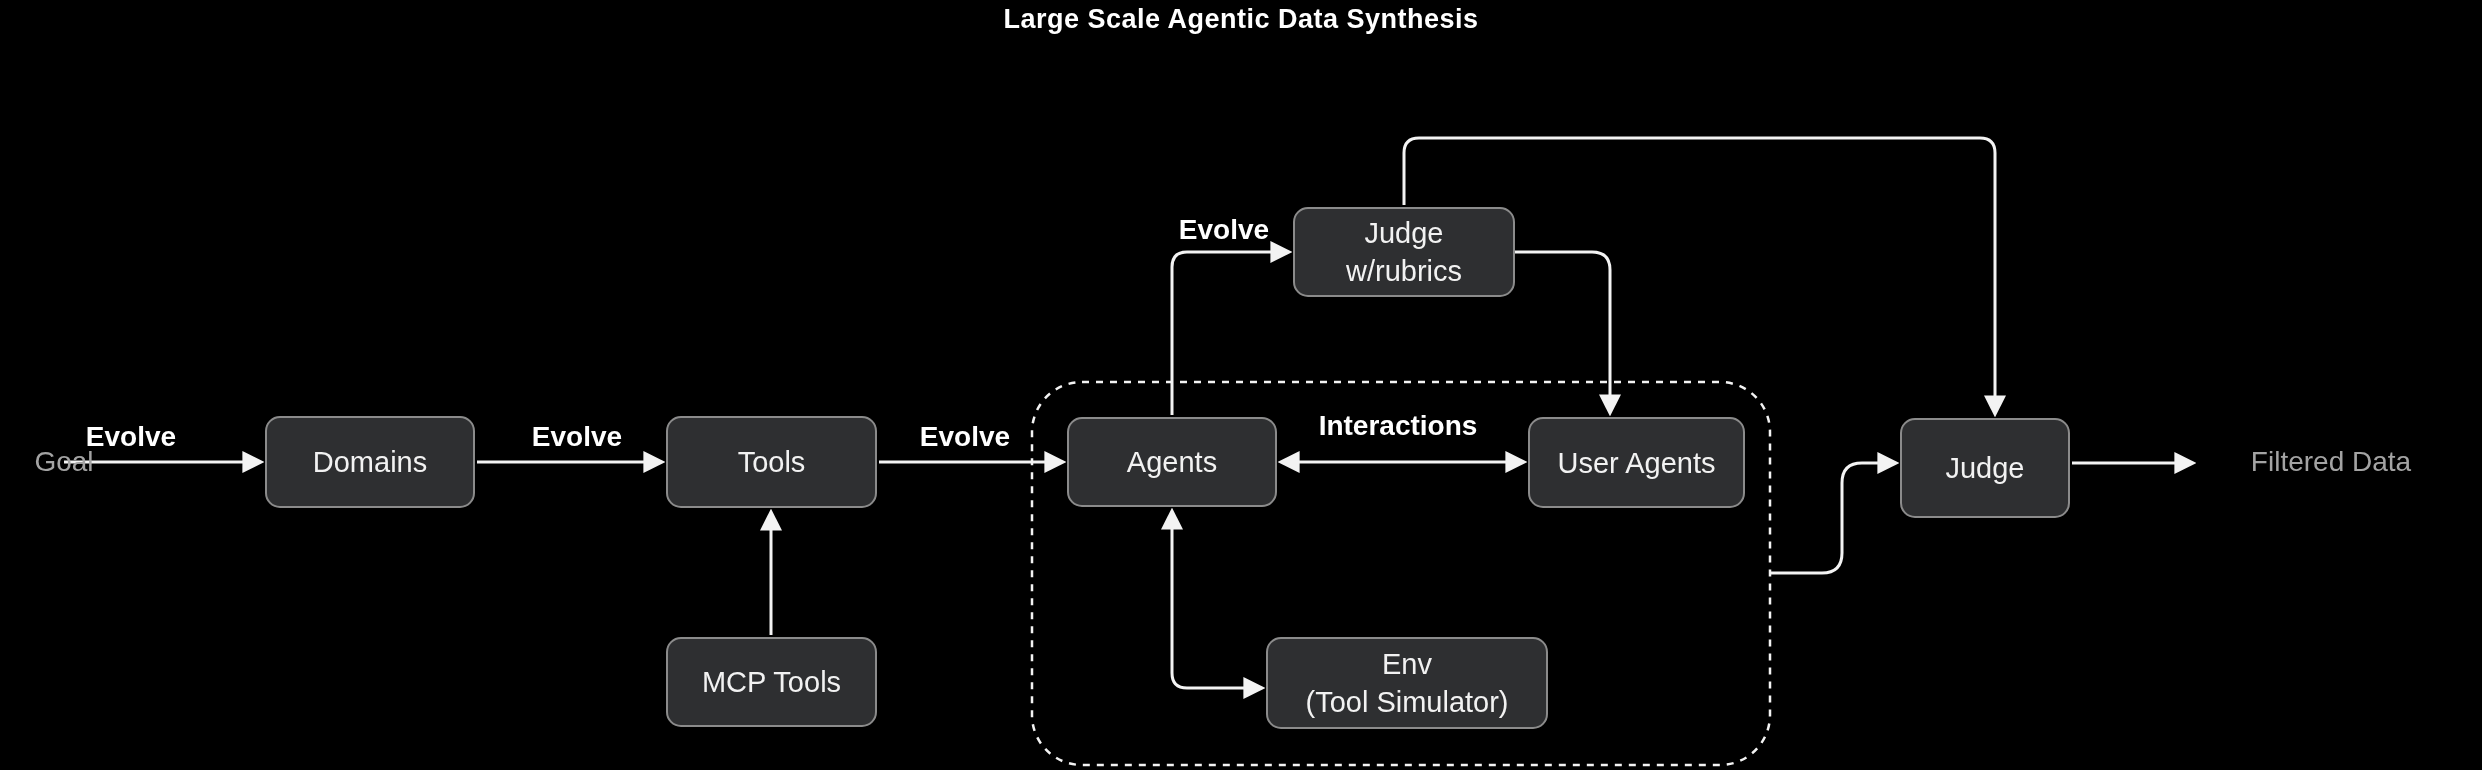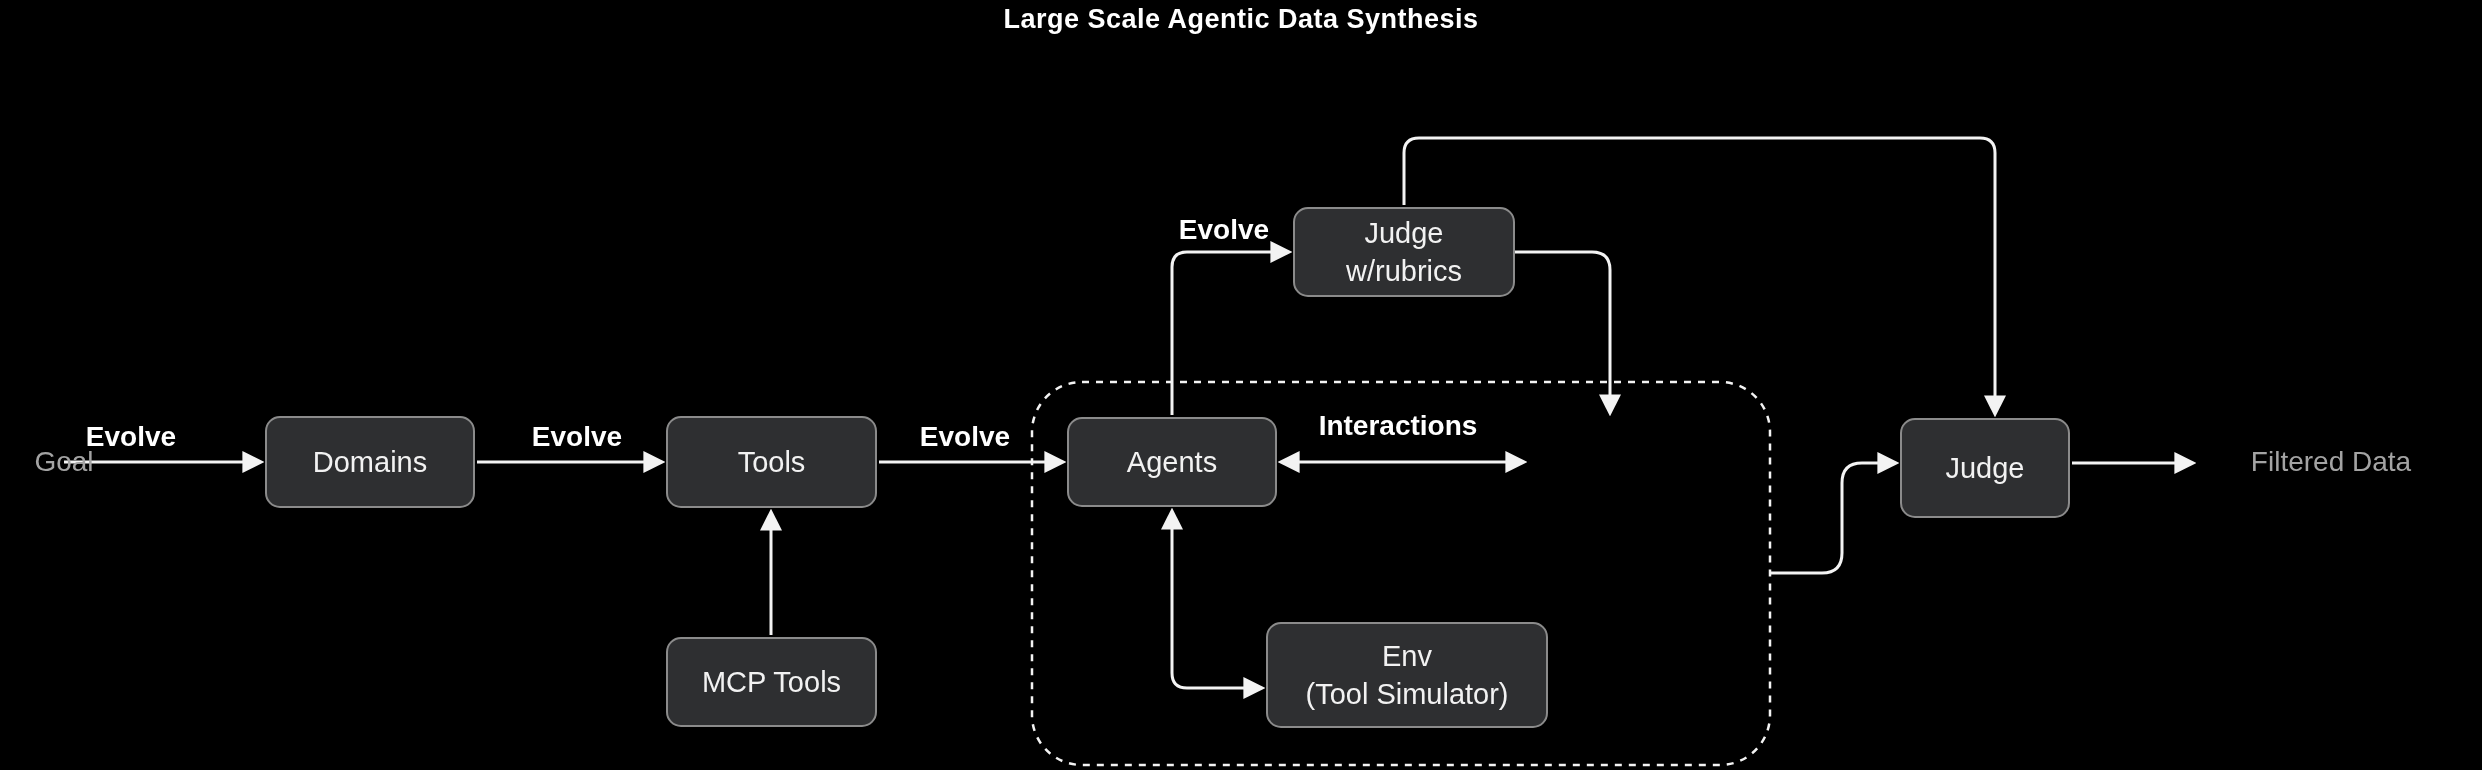--- a/index.html
+++ b/index.html
@@ -48,21 +48,21 @@
     text-align: center;
     white-space: pre-line;
     line-height: 38px;
   }
   .node-domains     { left: 265px;  top: 416px; width: 210px; height: 92px; }
   .node-tools       { left: 666px;  top: 416px; width: 211px; height: 92px; }
   .node-mcp-tools   { left: 666px;  top: 637px; width: 211px; height: 90px; }
   .node-agents      { left: 1067px; top: 417px; width: 210px; height: 90px; }
   .node-tasks       { left: 1293px; top: 207px; width: 222px; height: 90px; }
   .node-user-agents { left: 1528px; top: 417px; width: 217px; height: 91px; }
-  .node-env         { left: 1266px; top: 622px; width: 282px; height: 106px; }
+  .node-env         { left: 1266px; top: 637px; width: 282px; height: 92px; }
   .node-judge       { left: 1900px; top: 418px; width: 170px; height: 100px; }
 
   .free-label {
     position: absolute;
     transform: translate(-50%, -50%);
     color: #a3a3a3;
     font-size: 28px;
     font-weight: 400;
     white-space: nowrap;
     margin-left: 31px;
@@ -113,20 +113,21 @@
       <path d="M 2072 463 H 2192" marker-end="url(#arrow)"></path>
     </g>
   </svg>
 
   <div class="node node-tools">Tools</div>
   <div class="node node-domains">Domains</div>
   <div class="node node-mcp-tools">MCP Tools</div>
   <div class="node node-agents">Agents</div>
   <div class="node node-tasks">Judge
 w/rubrics</div>
+  <div class="node node-user-agents">User Agents</div>
   <div class="node node-env">Env
 (Tool Simulator)</div>
   <div class="node node-judge">Judge</div>
 
   <div class="free-label lbl-goal">Goal</div>
   <div class="free-label lbl-filtered-data">Filtered Data</div>
 
   <div class="edge-label lbl-evolve-1">Evolve</div>
   <div class="edge-label lbl-evolve-2">Evolve</div>
   <div class="edge-label lbl-evolve-3">Evolve</div>

